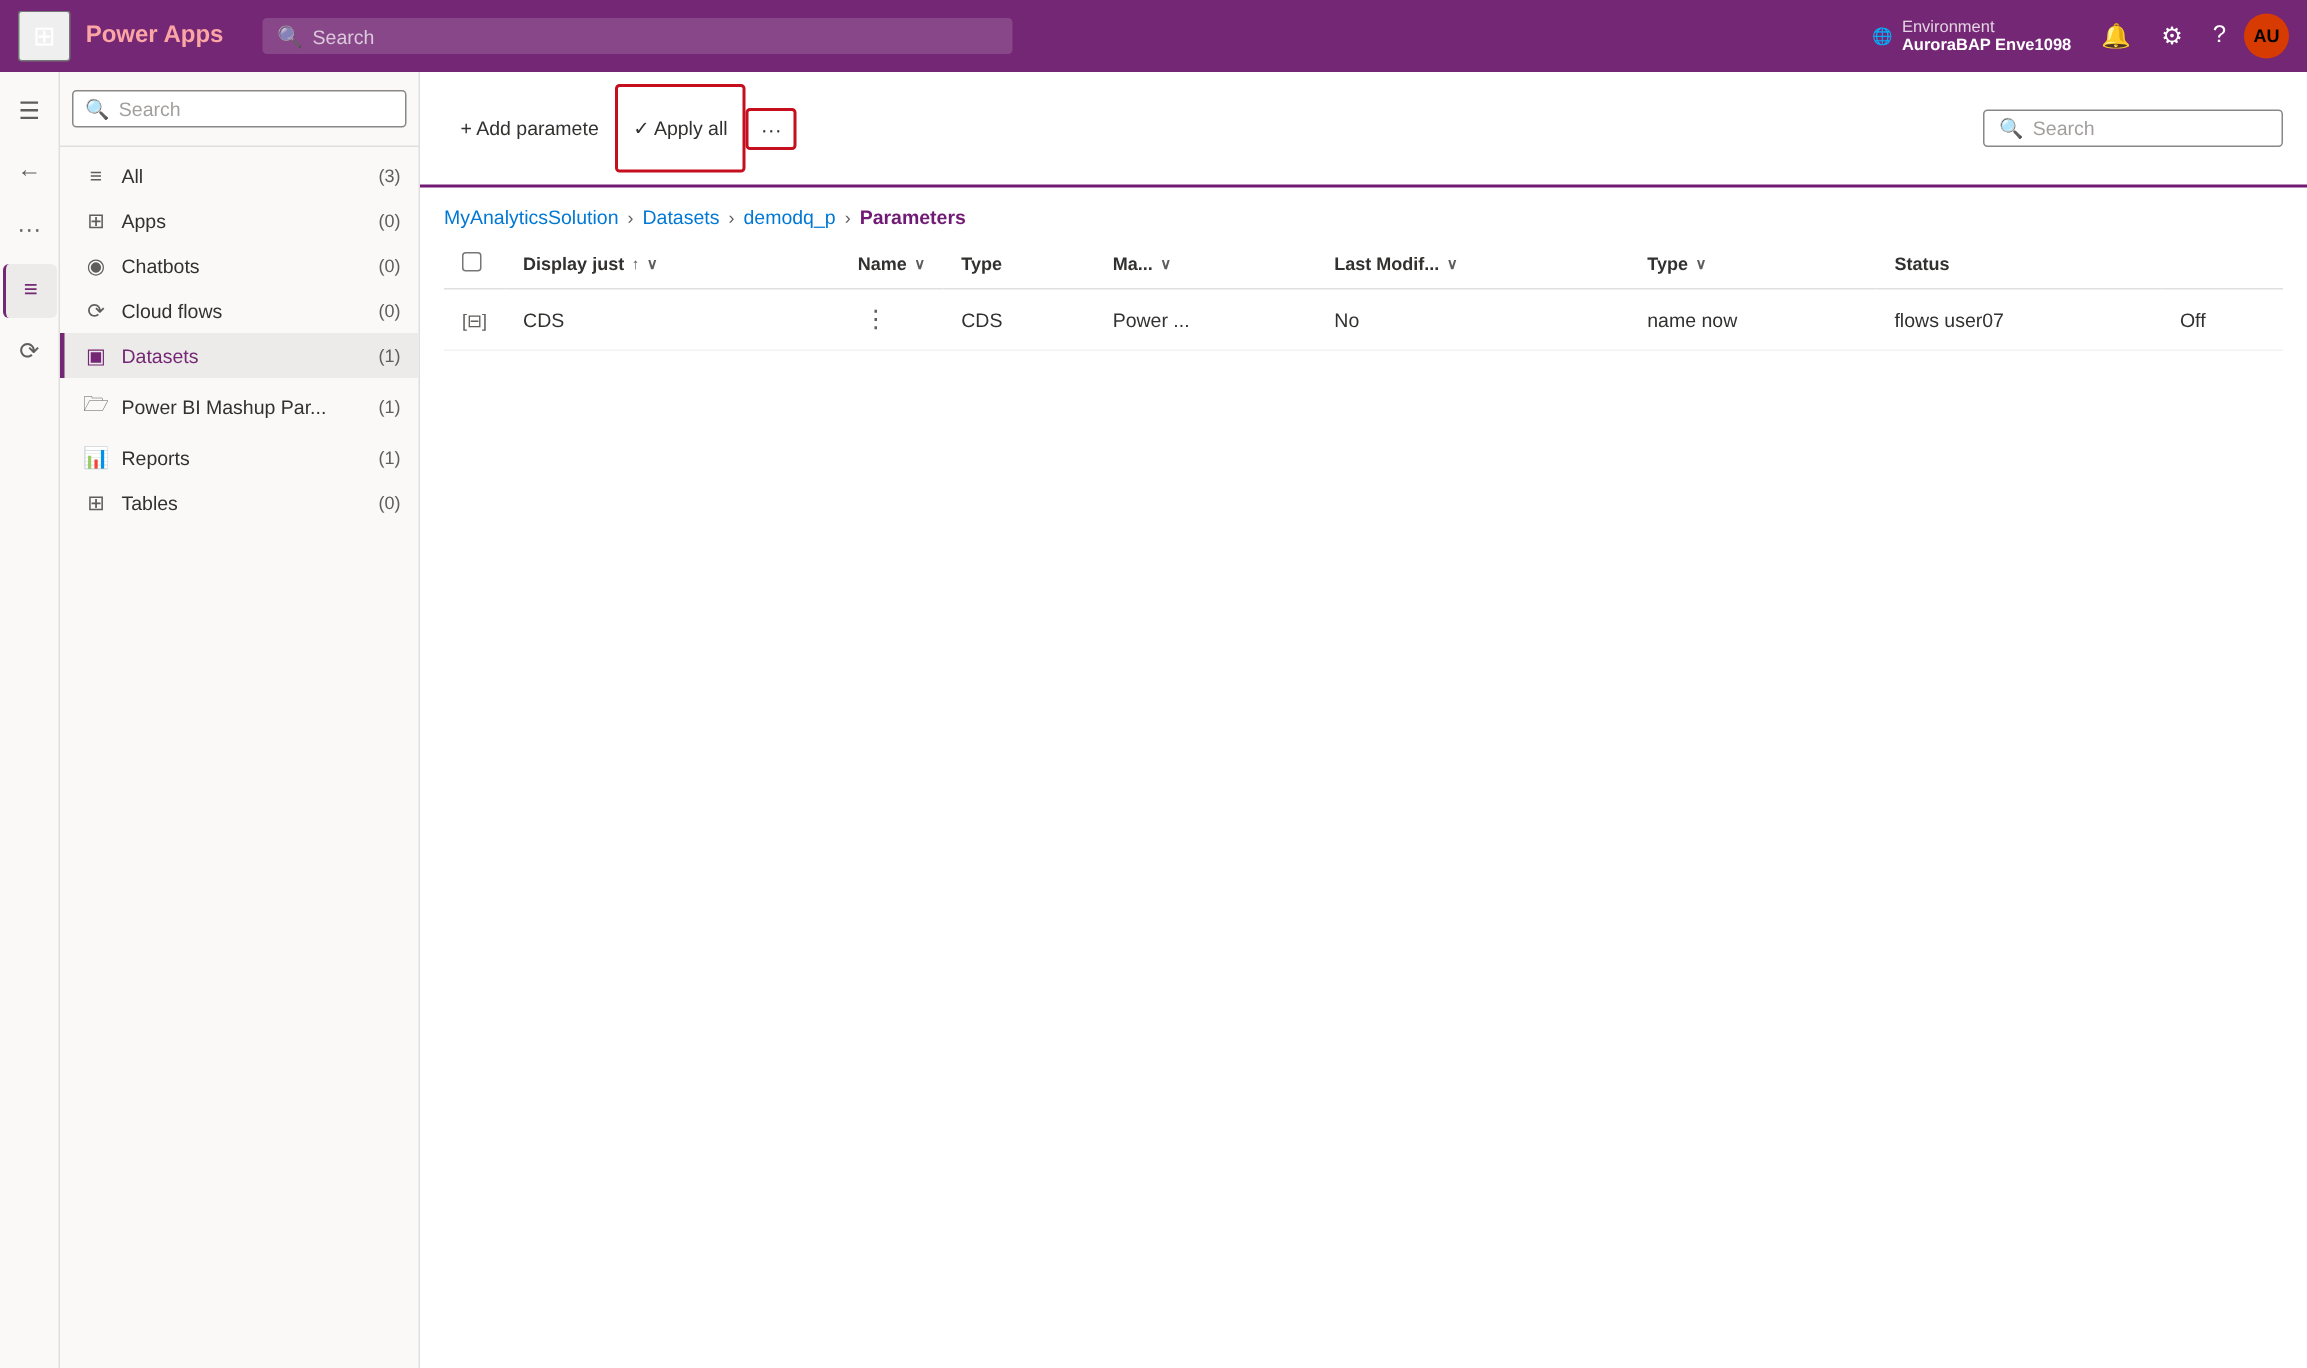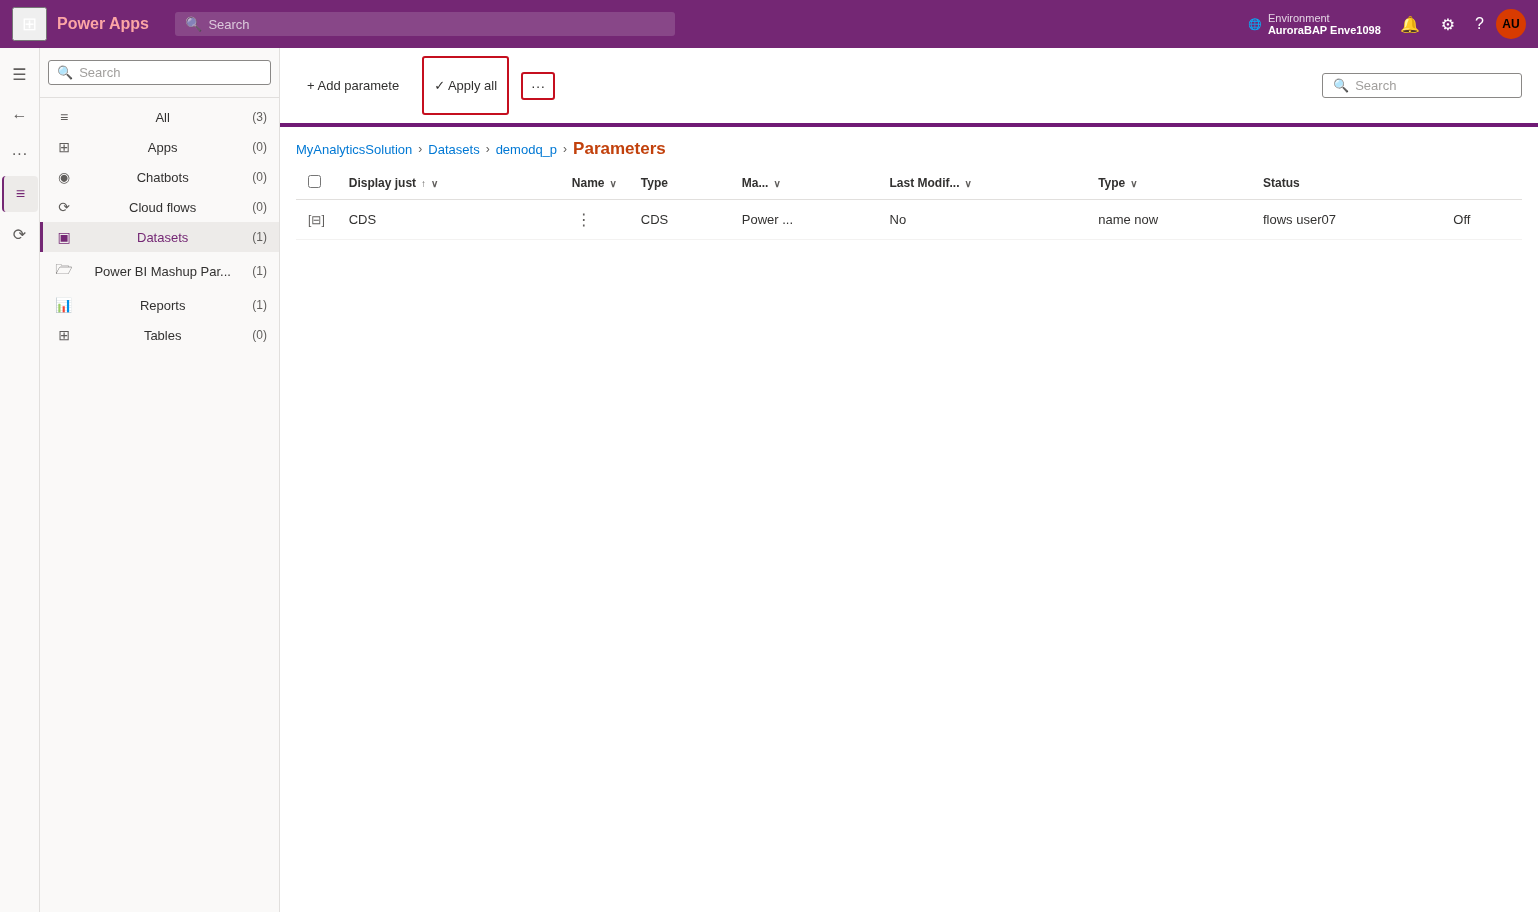--- a/index.html
+++ b/index.html
@@ -171,39 +171,39 @@
       border-left: 3px solid #742774;
       color: #742774;
     }
     .sidebar-item .item-icon {
       font-size: 14px;
       width: 18px;
       text-align: center;
       color: #605e5c;
     }
     .sidebar-item.active .item-icon { color: #742774; }
-    .sidebar-item .item-label { flex: 1; text-align: center; }
+    .sidebar-item .item-label { flex: 1; }
     .sidebar-item .item-count { color: #605e5c; font-size: 12px; }
 
     
     .main-content {
       flex: 1;
       display: flex;
       flex-direction: column;
       background: white;
       overflow: hidden;
     }
 
     
     .toolbar {
       display: flex;
       align-items: center;
       padding: 8px 16px;
-      border-bottom: 4px solid #701a75;
-      gap: 12px;
+      border-bottom: 2px solid #701a75;
+      gap: 0;
       min-height: 48px;
     }
     .toolbar-btn {
       display: flex;
       align-items: center;
       gap: 5px;
       padding: 5px 10px;
       border: 1px solid transparent;
       border-radius: 3px;
       background: transparent;
@@ -259,21 +259,21 @@
     .breadcrumb {
       display: flex;
       align-items: center;
       gap: 6px;
       padding: 12px 4px 8px 16px;
       font-size: 13px;
       color: #0078d4;
     }
     .breadcrumb-link { color: #0078d4; cursor: pointer; text-decoration: none; }
     .breadcrumb-sep { color: #605e5c; font-size: 12px; }
-    .breadcrumb-current { color: #c2410c; font-weight: 700; font-size: 17px; }
+    .breadcrumb-current { color: #701a75; font-weight: 700; font-size: 13px; }
 
     
     .data-table {
       width: 100%;
       border-collapse: collapse;
       font-size: 13px;
     }
     .table-container {
       flex: 1;
       overflow: auto;

